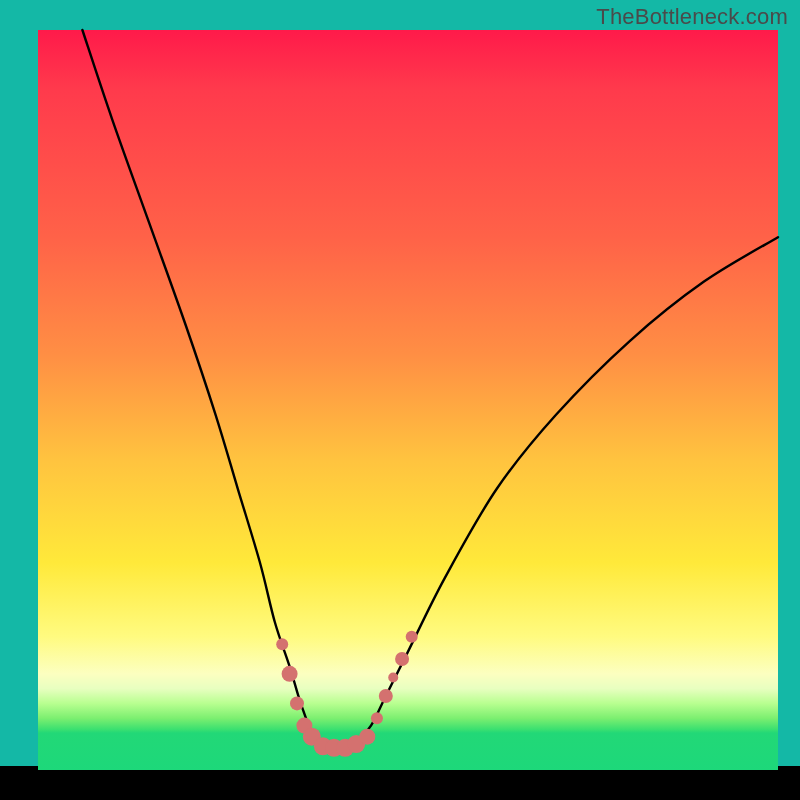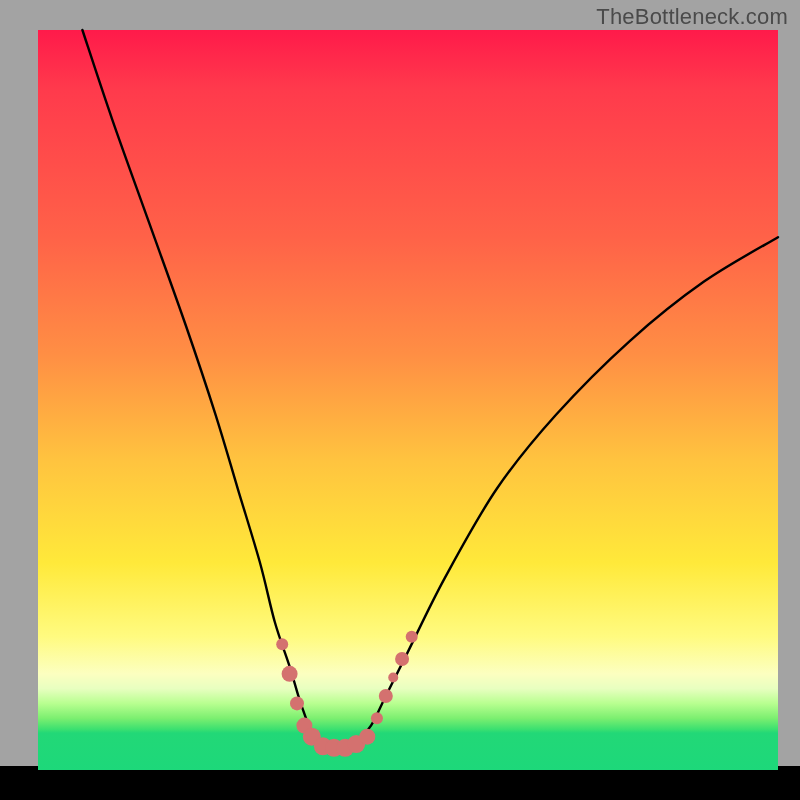--- a/index.html
+++ b/index.html
@@ -10,21 +10,21 @@
     height: 800px;
     overflow: hidden;
     font-family: Arial, Helvetica, sans-serif;
   }
   .frame {
     position: absolute;
     left: 0;
     top: 0;
     width: 800px;
     height: 766px;
-    background: #a3a3a3;
+    background: #14b8a6;
   }
   .plot-area {
     position: absolute;
     left: 38px;
     top: 30px;
     width: 740px;
     height: 740px;
     
     background: linear-gradient(
       to bottom,

